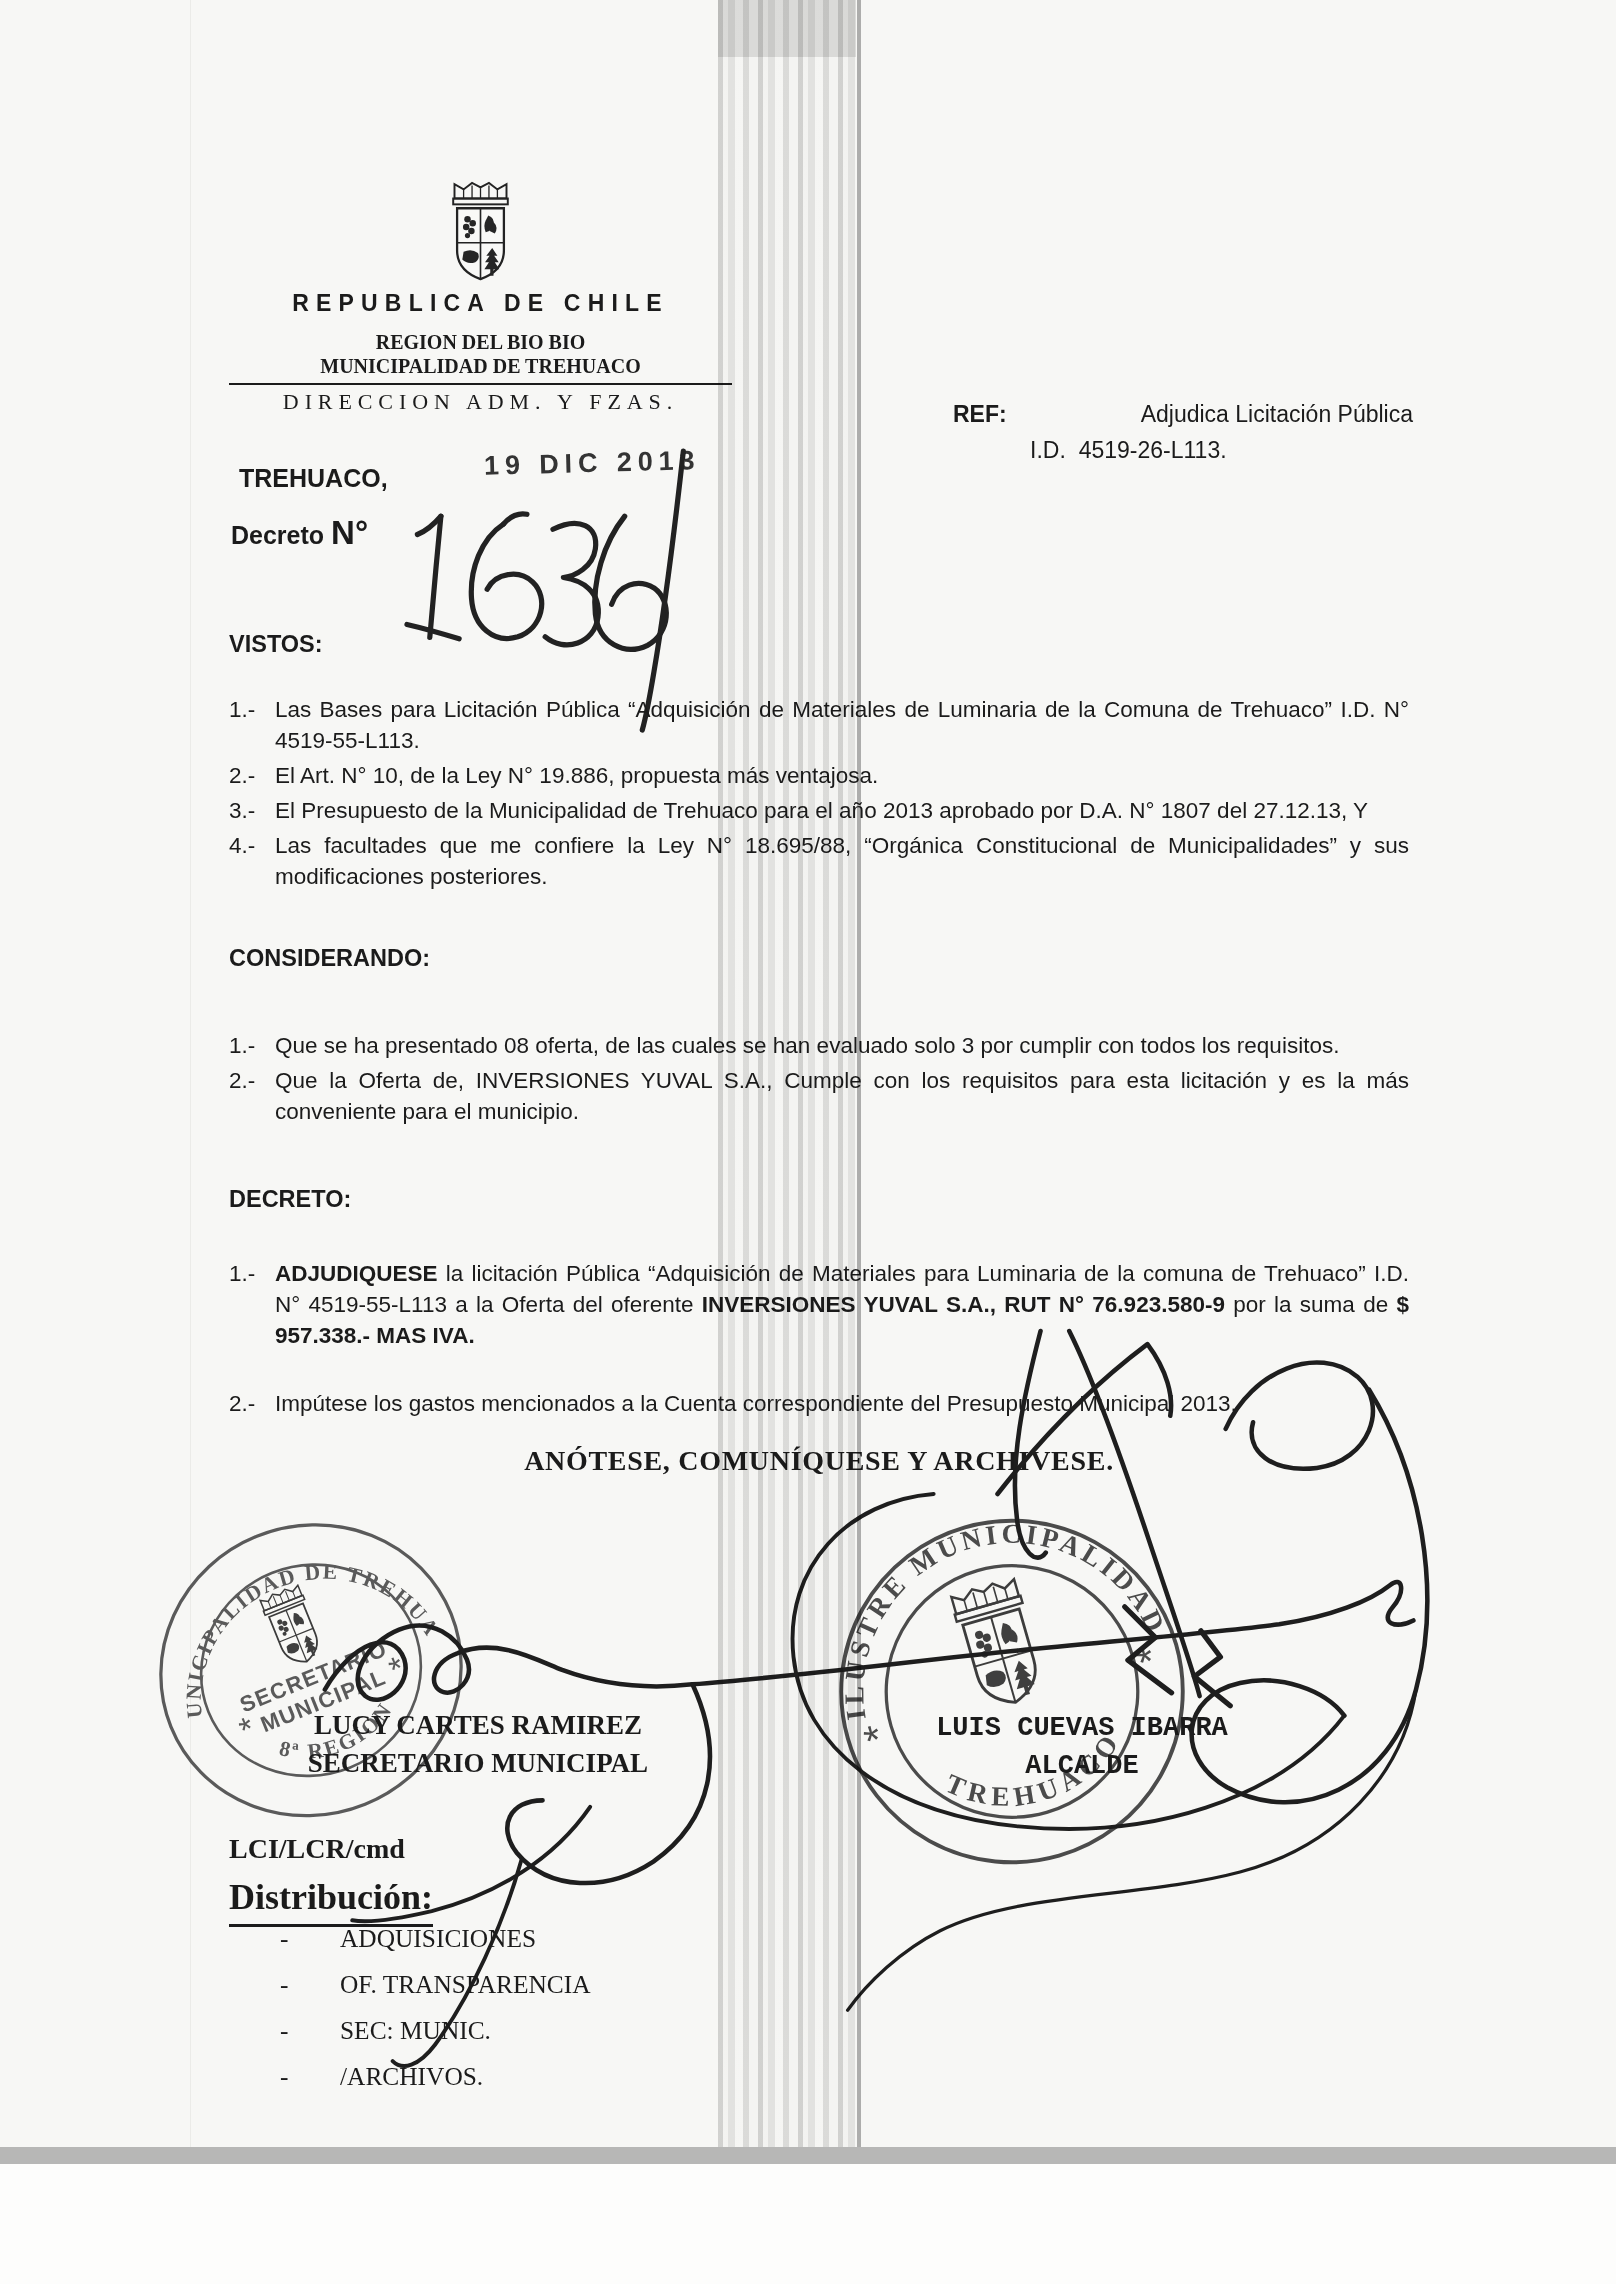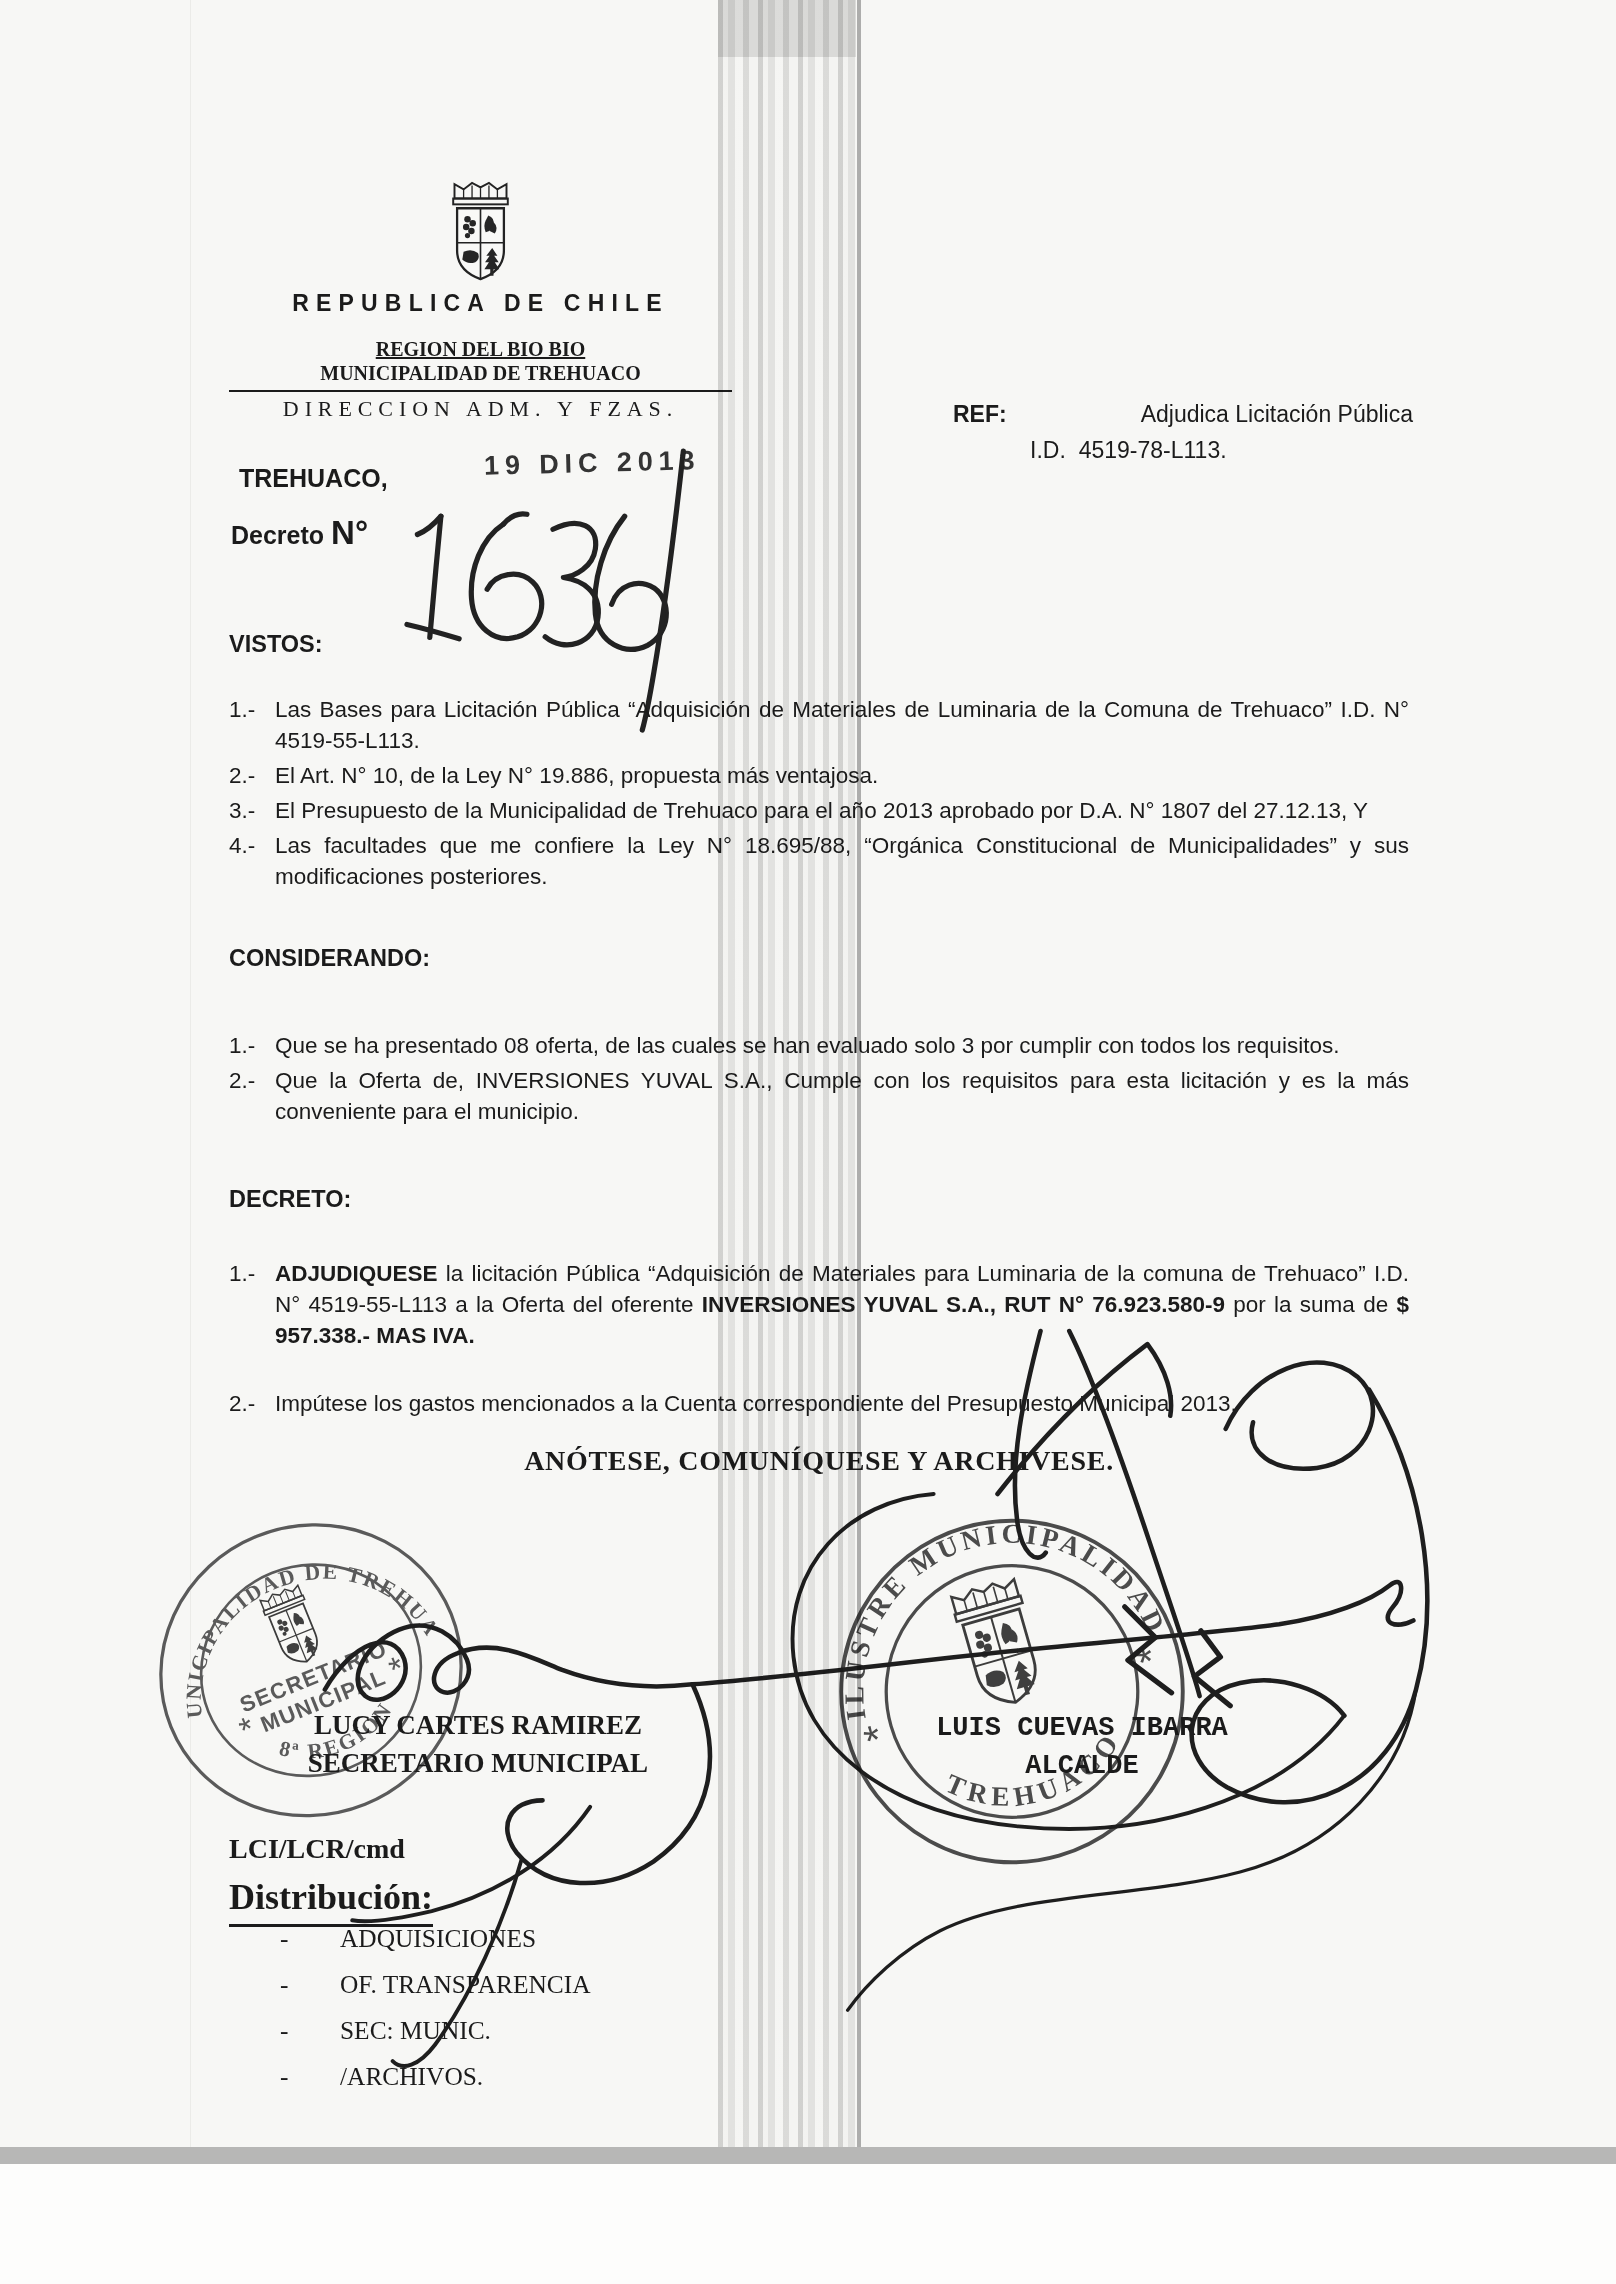--- a/index.html
+++ b/index.html
@@ -4,21 +4,21 @@
 <style>
   html,body{margin:0;padding:0;background:#e9e9e7;}
   .page{position:relative;width:1617px;height:2284px;background:#f7f7f5;overflow:hidden;
         font-family:"Liberation Sans",sans-serif;color:#1b1b1b;}
   .fold-line{position:absolute;left:190px;top:0;width:1.3px;height:2151px;background:#ebebe8;}
 
   
   .header{position:absolute;left:229px;top:176px;width:503px;text-align:center;}
   .emblem{display:block;margin:0 auto 3.9px auto;}
   .country{font-weight:bold;font-size:23px;letter-spacing:7.2px;margin-top:1.3px;}
-  .region{font-family:"Liberation Serif",serif;font-size:20px;font-weight:bold;margin-top:21px;text-decoration:underline;}
+  .region{font-family:"Liberation Serif",serif;font-size:20px;font-weight:bold;margin-top:14px;}
   .muni{font-family:"Liberation Serif",serif;font-size:20px;font-weight:bold;margin-top:1.3px;}
   .hrule{margin-top:5.2px;border-top:2.6px solid #1b1b1b;}
   .direction{font-family:"Liberation Serif",serif;font-size:22px;letter-spacing:5.9px;margin-top:3.9px;}
 
   
   .refblock{position:absolute;left:953px;top:401px;width:460px;font-size:23px;}
   .refline1{display:flex;justify-content:space-between;}
   .refline1 b{margin-right:9px;}
   .refline2{margin-top:9px;padding-left:77px;word-spacing:6.5px;}
 
@@ -118,21 +118,21 @@
     <div class="muni">MUNICIPALIDAD DE TREHUACO</div>
     <div class="hrule"></div>
     <div class="direction">DIRECCION ADM. Y FZAS.</div>
   </div>
 
   <div class="refblock">
     <div class="refline1">
       <span><b>REF:</b></span>
       <span>Adjudica Licitación Pública</span>
     </div>
-    <div class="refline2">I.D. 4519-78-L113.</div>
+    <div class="refline2">I.D. 4519-26-L113.</div>
   </div>
 
   <div class="city">TREHUACO,</div>
   <div class="datestamp">19 DIC 2013</div>
   <div class="decretoline">
     <span>Decreto</span>
     <span class="nsym">N°</span>
   </div>
 
   <svg class="ink" width="1617" height="2284" viewBox="0 0 2480 3504">

